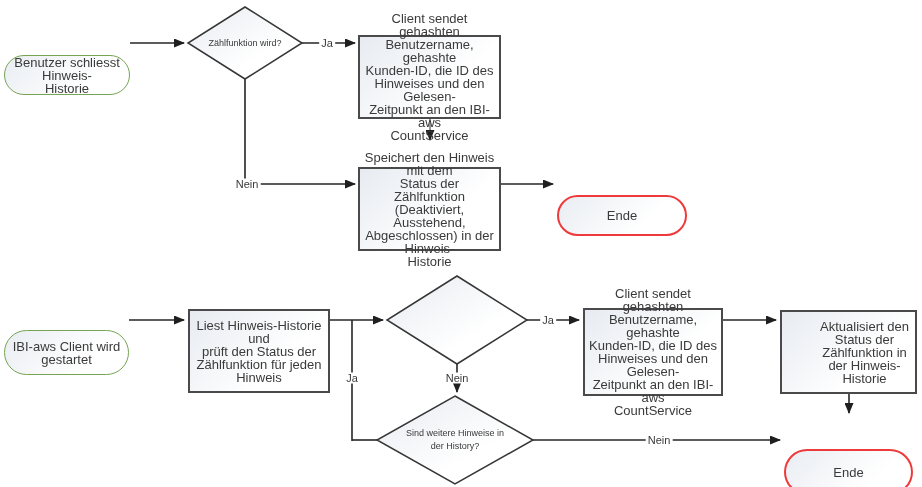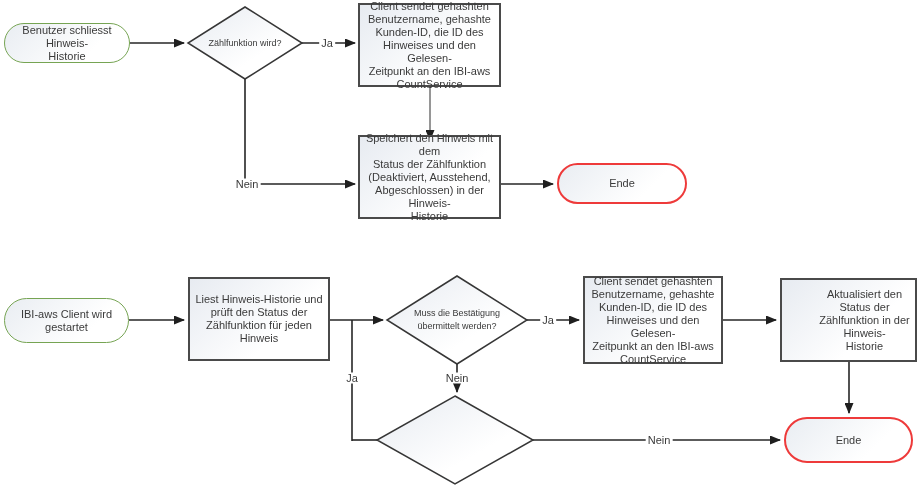--- a/index.html
+++ b/index.html
@@ -8,22 +8,22 @@
     font-family:"Liberation Sans",sans-serif;
     color:var(--text,#3a3a3a);
     overflow:hidden;
   }
   .wires{position:absolute;left:0;top:0;}
   .conn path{stroke:var(--connector,#262626);stroke-width:1.6;fill:none;}
   .conn path.muted{stroke:var(--connector-muted,#7c7c7c);}
   .diamonds polygon{fill:url(#shapeGrad);stroke:var(--diamond-border,#363636);stroke-width:1.5;}
   .node{
     position:absolute;display:flex;align-items:center;justify-content:center;
-    text-align:center;white-space:pre-line;font-size:11px;line-height:13px;
-    box-sizing:border-box;padding:1px 3px;
+    text-align:center;white-space:pre-line;font-size:13px;line-height:13px;
+    box-sizing:border-box;padding:1px 3px;margin-top:32px;
   }
   .process{
     border:2px solid var(--process-border,#4a4a4a);
     background:linear-gradient(135deg,#e7ebf1 0%,#ffffff 65%);
   }
   .stadium{
     border-radius:999px;
     background:linear-gradient(135deg,#e9edf2 0%,#ffffff 70%);
   }
   .stadium.start{border:1.5px solid var(--start-border,#76a453);}
@@ -97,34 +97,34 @@
 
   <div class="edge-label" style="left:327px;top:43px;">Ja</div>
   <div class="edge-label" style="left:247px;top:184px;">Nein</div>
 
   <div class="node stadium start" style="left:4px;top:298px;width:125px;height:45px;">IBI-aws Client wird gestartet</div>
 
   <div class="node process" style="left:188px;top:277px;width:142px;height:84px;">Liest Hinweis-Historie und
 prüft den Status der
 Zählfunktion für jeden Hinweis</div>
 
-  <div class="dtext" style="left:390px;top:279px;width:134px;height:82px;">Muss die Bestätigung
-übermittelt werden?</div>
 
   <div class="node process" style="left:583px;top:276px;width:140px;height:88px;">Client sendet gehashten
 Benutzername, gehashte
 Kunden-ID, die ID des
 Hinweises und den Gelesen-
 Zeitpunkt an den IBI-aws
 CountService</div>
 
   <div class="node process" style="left:780px;top:278px;width:137px;height:84px;padding-left:35px;">Aktualisiert den Status der
 Zählfunktion in der Hinweis-
 Historie</div>
 
+  <div class="dtext" style="left:380px;top:399px;width:150px;height:82px;">Sind weitere Hinweise in
+der History?</div>
 
   <div class="node stadium end" style="left:784px;top:417px;width:129px;height:46px;">Ende</div>
 
   <div class="edge-label" style="left:548px;top:320px;">Ja</div>
   <div class="edge-label" style="left:457px;top:378px;">Nein</div>
   <div class="edge-label" style="left:352px;top:378px;">Ja</div>
   <div class="edge-label" style="left:659px;top:440px;">Nein</div>
 
 </div>
 

